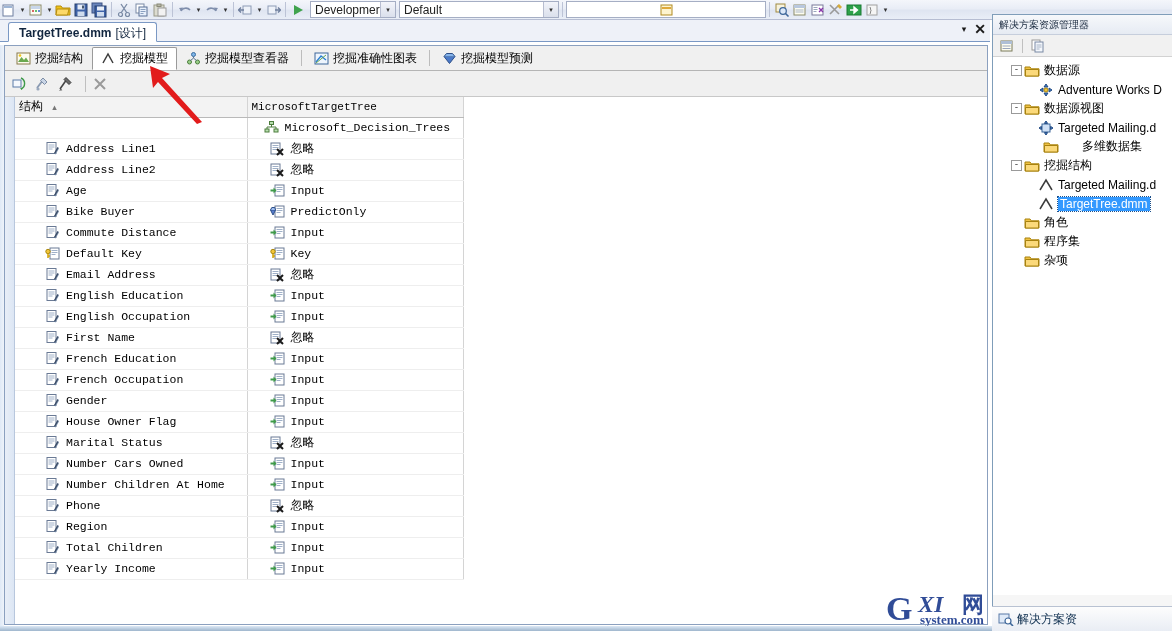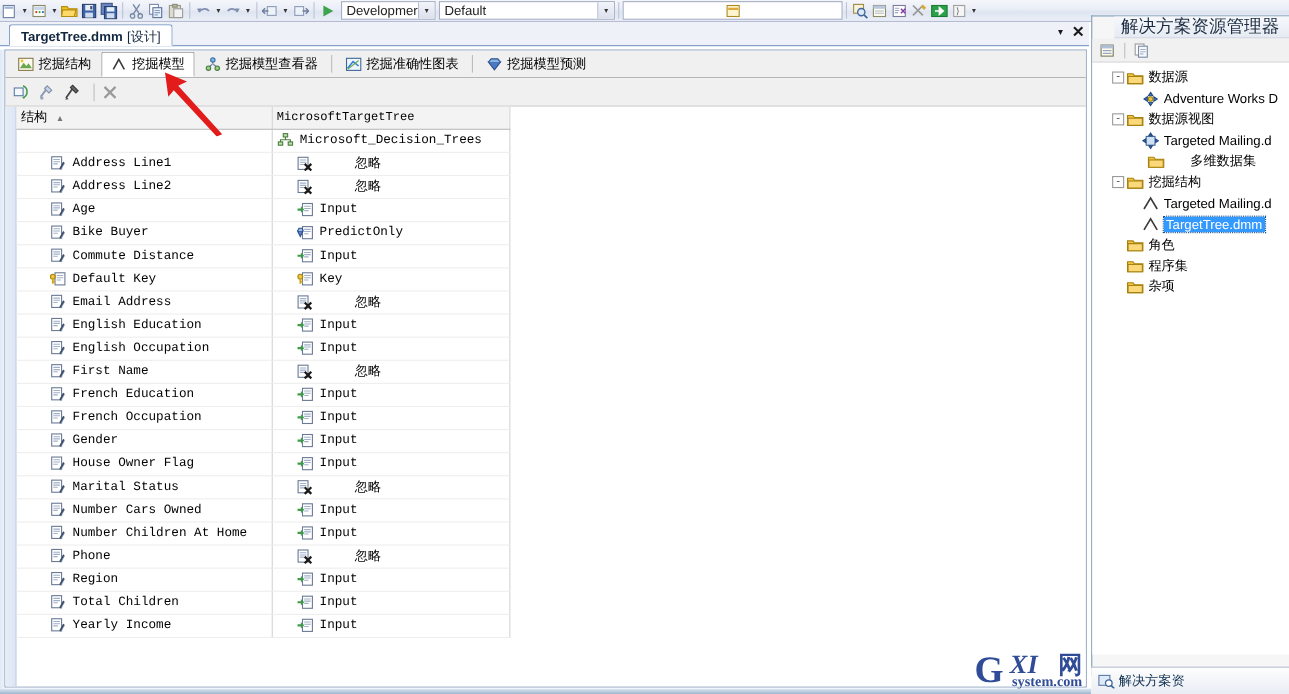--- a/index.html
+++ b/index.html
@@ -136,49 +136,48 @@
     padding: 0 4px;
     font-family: "Liberation Sans", sans-serif;
     color: #000;
   }
   table.grid th.c1 { width: 232px; margin-top: 41px; }
   table.grid th.c2 { width: 216px; font-family: "Liberation Mono", monospace; font-size: 11px;}
   table.grid td {
     height: 21px;
     border-bottom: 1px solid #eeeeee;
     border-right: 1px solid #d4d4d4;
-    padding: 0 4px;
+    padding: 0 16px;
     vertical-align: middle;
     white-space: nowrap;
   }
   .cellflex { display: flex; align-items: center; gap: 6px; }
   .cellflex .lbl {
     font-family: "Liberation Mono", monospace; font-size: 11.5px; color: #000;
   }
-  .cellflex .lbl.cjk { font-family: "Liberation Sans", sans-serif; font-size: 12px; margin-left: 32px; }
+  .cellflex .lbl.cjk { font-family: "Liberation Sans", sans-serif; font-size: 12px; }
   .rowicon { width: 15px; height: 15px; flex: none; }
   .indent { padding-left: 30px !important; }
   .indent2 { padding-left: 22px !important; }
   .sort-arrow { display:inline-block; margin-left: 6px; color:#777; font-size: 9px; }
 
   
   .solex {
     position: absolute; left: 992px; top: 14px;
     width: 180px; height: 600px;
     background: #f6f6f6;
     border: 1px solid #7f9db9;
     border-right: none;
   }
   .solex-title {
     height: 20px; padding-left: 6px;
     display: flex; align-items: center;
     background: linear-gradient(to bottom,#f6f8fb,#e6ebf3);
-    font-size: 16px; color: #1b2b40;
+    font-size: 10px; color: #1b2b40;
     border-bottom: 1px solid #c6cedc;
-    margin-left: 20px;
   }
   .solex-toolbar {
     height: 22px; display: flex; align-items: center; padding-left: 5px;
     background: #f1f1f1; border-bottom: 1px solid #d2d2d2;
   }
   .solex-toolbar .sep { width:1px; height:14px; background:#c0c0c0; margin:0 6px; }
   .solex-tree {
     position: relative;
     background: #ffffff; height: 538px;
     padding-top: 4px; overflow: hidden;

